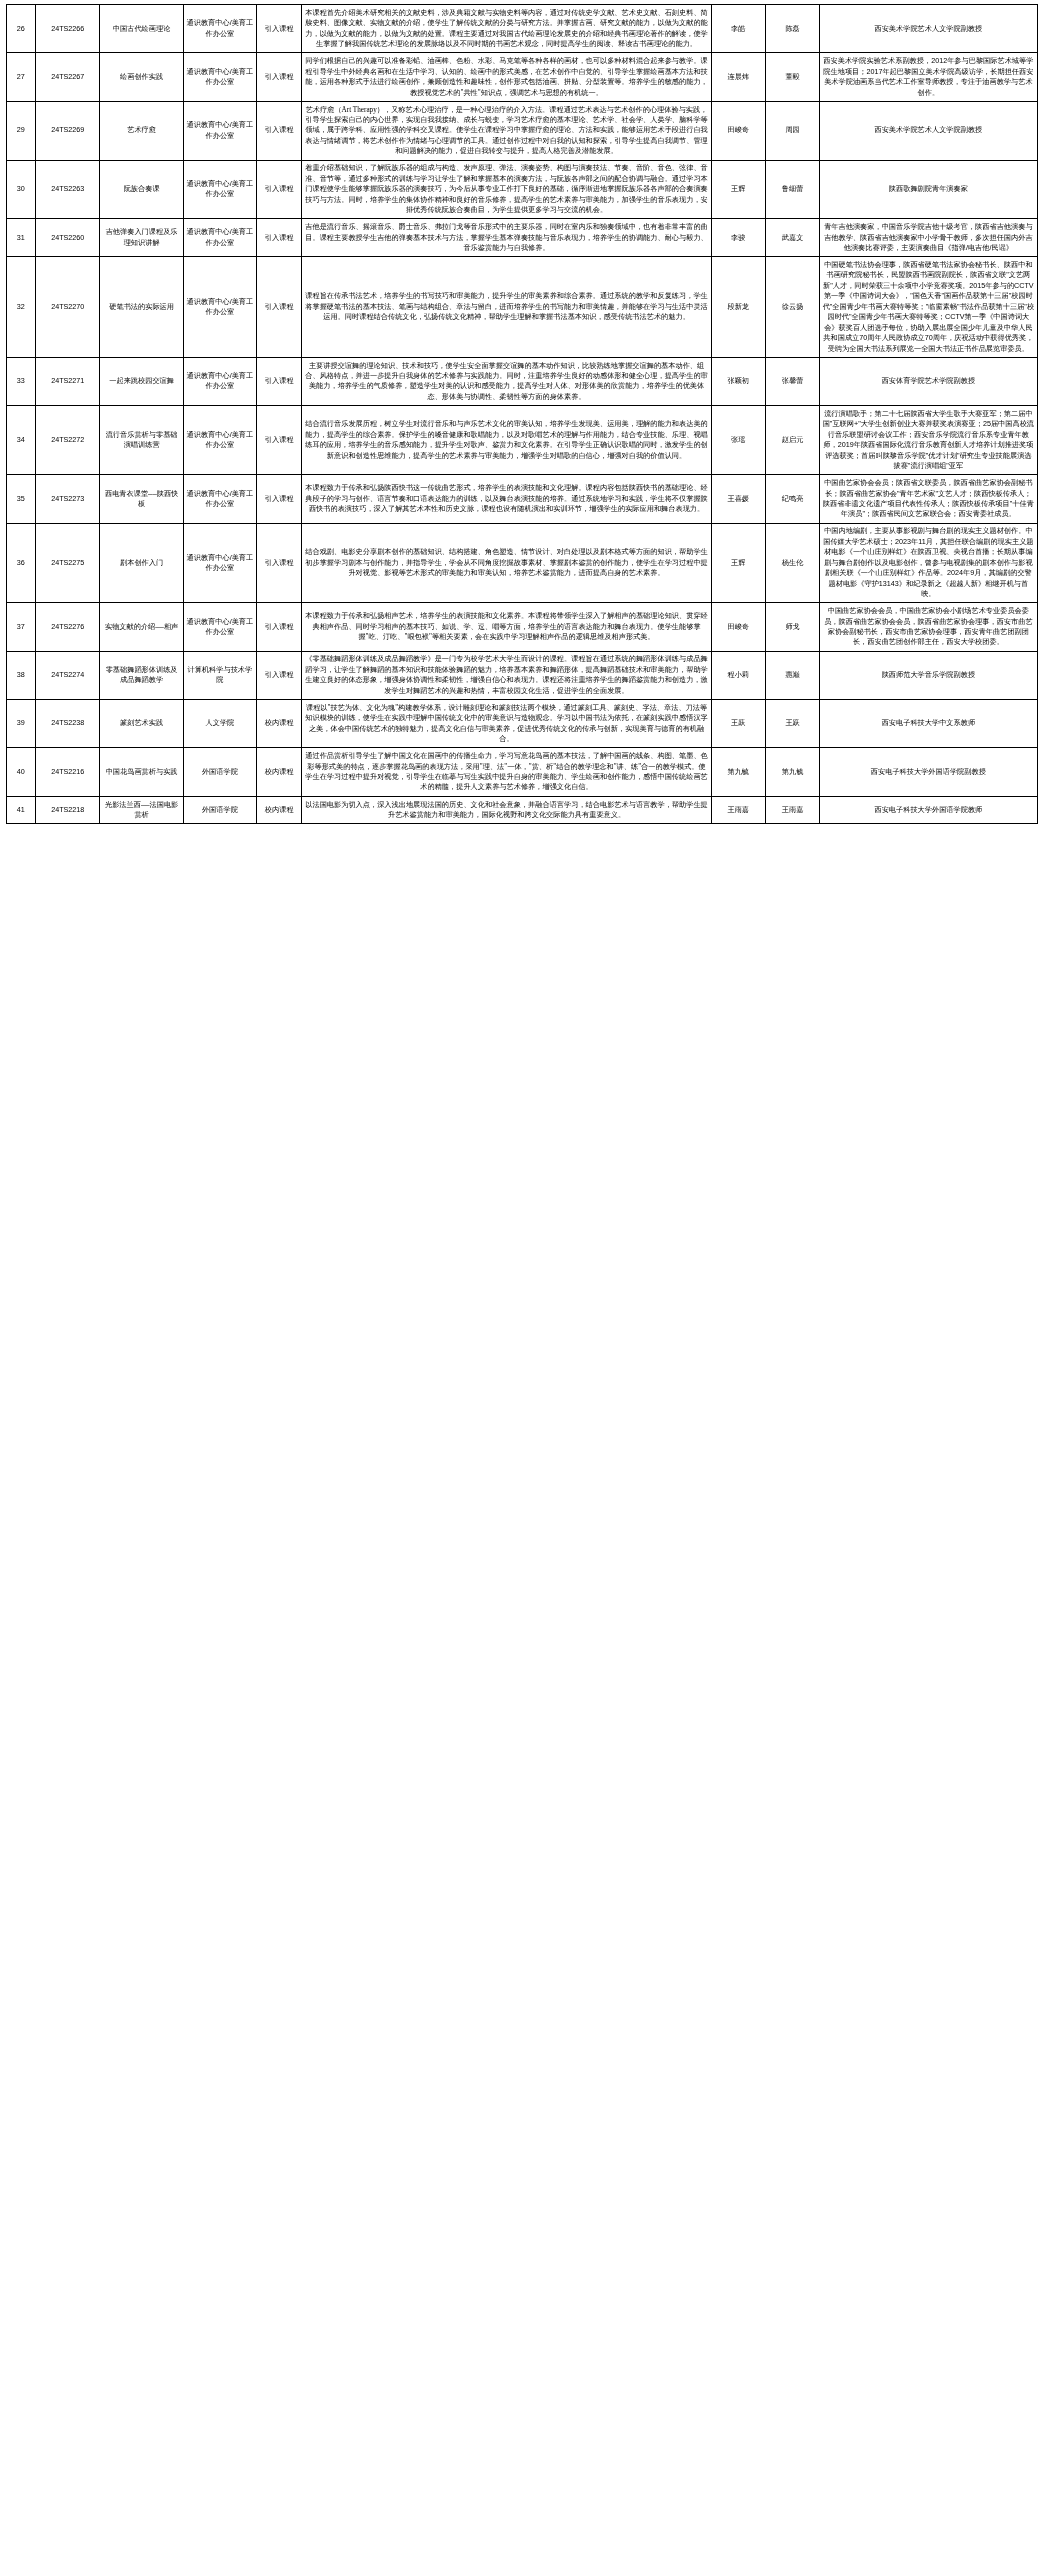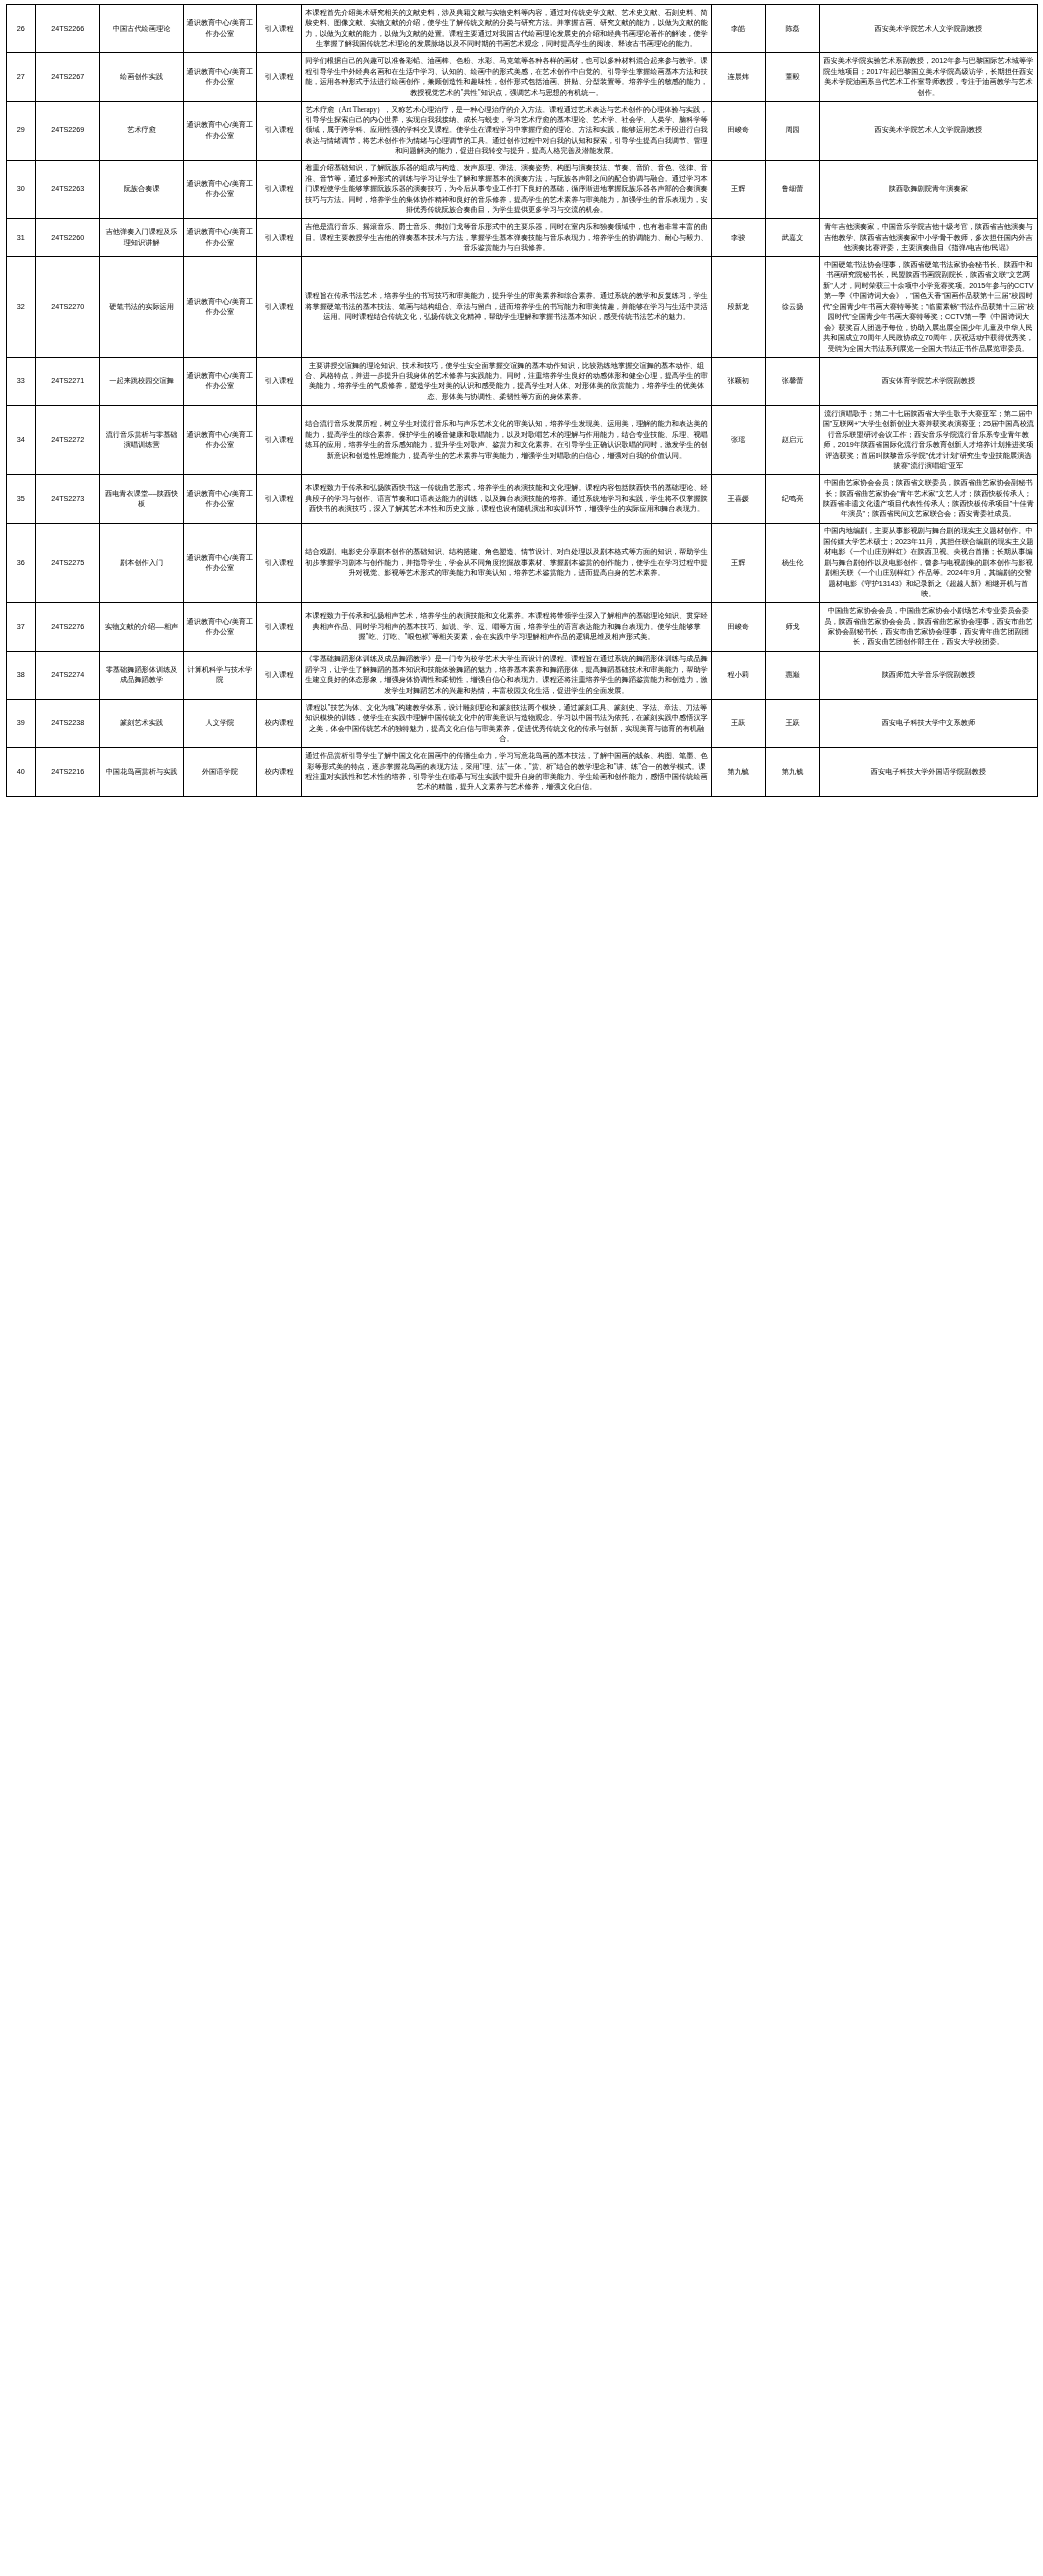--- a/index.html
+++ b/index.html
@@ -200,21 +200,32 @@
         <td class="c-leader">王跃</td>
         <td class="c-teacher">王跃</td>
         <td class="c-title">西安电子科技大学中文系教师</td>
       </tr>
       <tr>
         <td class="c-index">40</td>
         <td class="c-code">24TS2216</td>
         <td class="c-name">中国花鸟画赏析与实践</td>
         <td class="c-unit">外国语学院</td>
         <td class="c-type">校内课程</td>
-        <td class="c-desc">通过作品赏析引导学生了解中国文化在国画中的传播生命力，学习写意花鸟画的基本技法，了解中国画的线条、构图、笔墨、色彩等形式美的特点，逐步掌握花鸟画的表现方法，采用"理、法"一体，"赏、析"结合的教学理念和"讲、练"合一的教学模式。课程注重对实践性和艺术性的培养，引导学生在临摹与写生实践中提升自身的审美能力、学生绘画和创作能力，感悟中国传统绘画艺术的精髓，提升人文素养与艺术修养，增强文化自信。</td>
+        <td class="c-desc">通过作品赏析引导学生了解中国文化在国画中的传播生命力，学习写意花鸟画的基本技法，了解中国画的线条、构图、笔墨、色彩等形式美的特点，逐步掌握花鸟画的表现方法，采用"理、法"一体，"赏、析"结合的教学理念和"讲、练"合一的教学模式。使学生在学习过程中提升对视觉，引导学生在临摹与写生实践中提升自身的审美能力、学生绘画和创作能力，感悟中国传统绘画艺术的精髓，提升人文素养与艺术修养，增强文化自信。</td>
         <td class="c-leader">第九毓</td>
         <td class="c-teacher">第九毓</td>
         <td class="c-title">西安电子科技大学外国语学院副教授</td>
+      </tr>
+      <tr>
+        <td class="c-index">41</td>
+        <td class="c-code">24TS2218</td>
+        <td class="c-name">光影法兰西——法国电影赏析</td>
+        <td class="c-unit">外国语学院</td>
+        <td class="c-type">校内课程</td>
+        <td class="c-desc">以法国电影为切入点，深入浅出地展现法国的历史、文化和社会意象，并融合语言学习，结合电影艺术与语言教学，帮助学生提升艺术鉴赏能力和审美能力，国际化视野和跨文化交际能力具有重要意义。</td>
+        <td class="c-leader">王雨嘉</td>
+        <td class="c-teacher">王雨嘉</td>
+        <td class="c-title">西安电子科技大学外国语学院教师</td>
       </tr>
     </tbody>
   </table>
 </div>
 
 
 </body></html>

